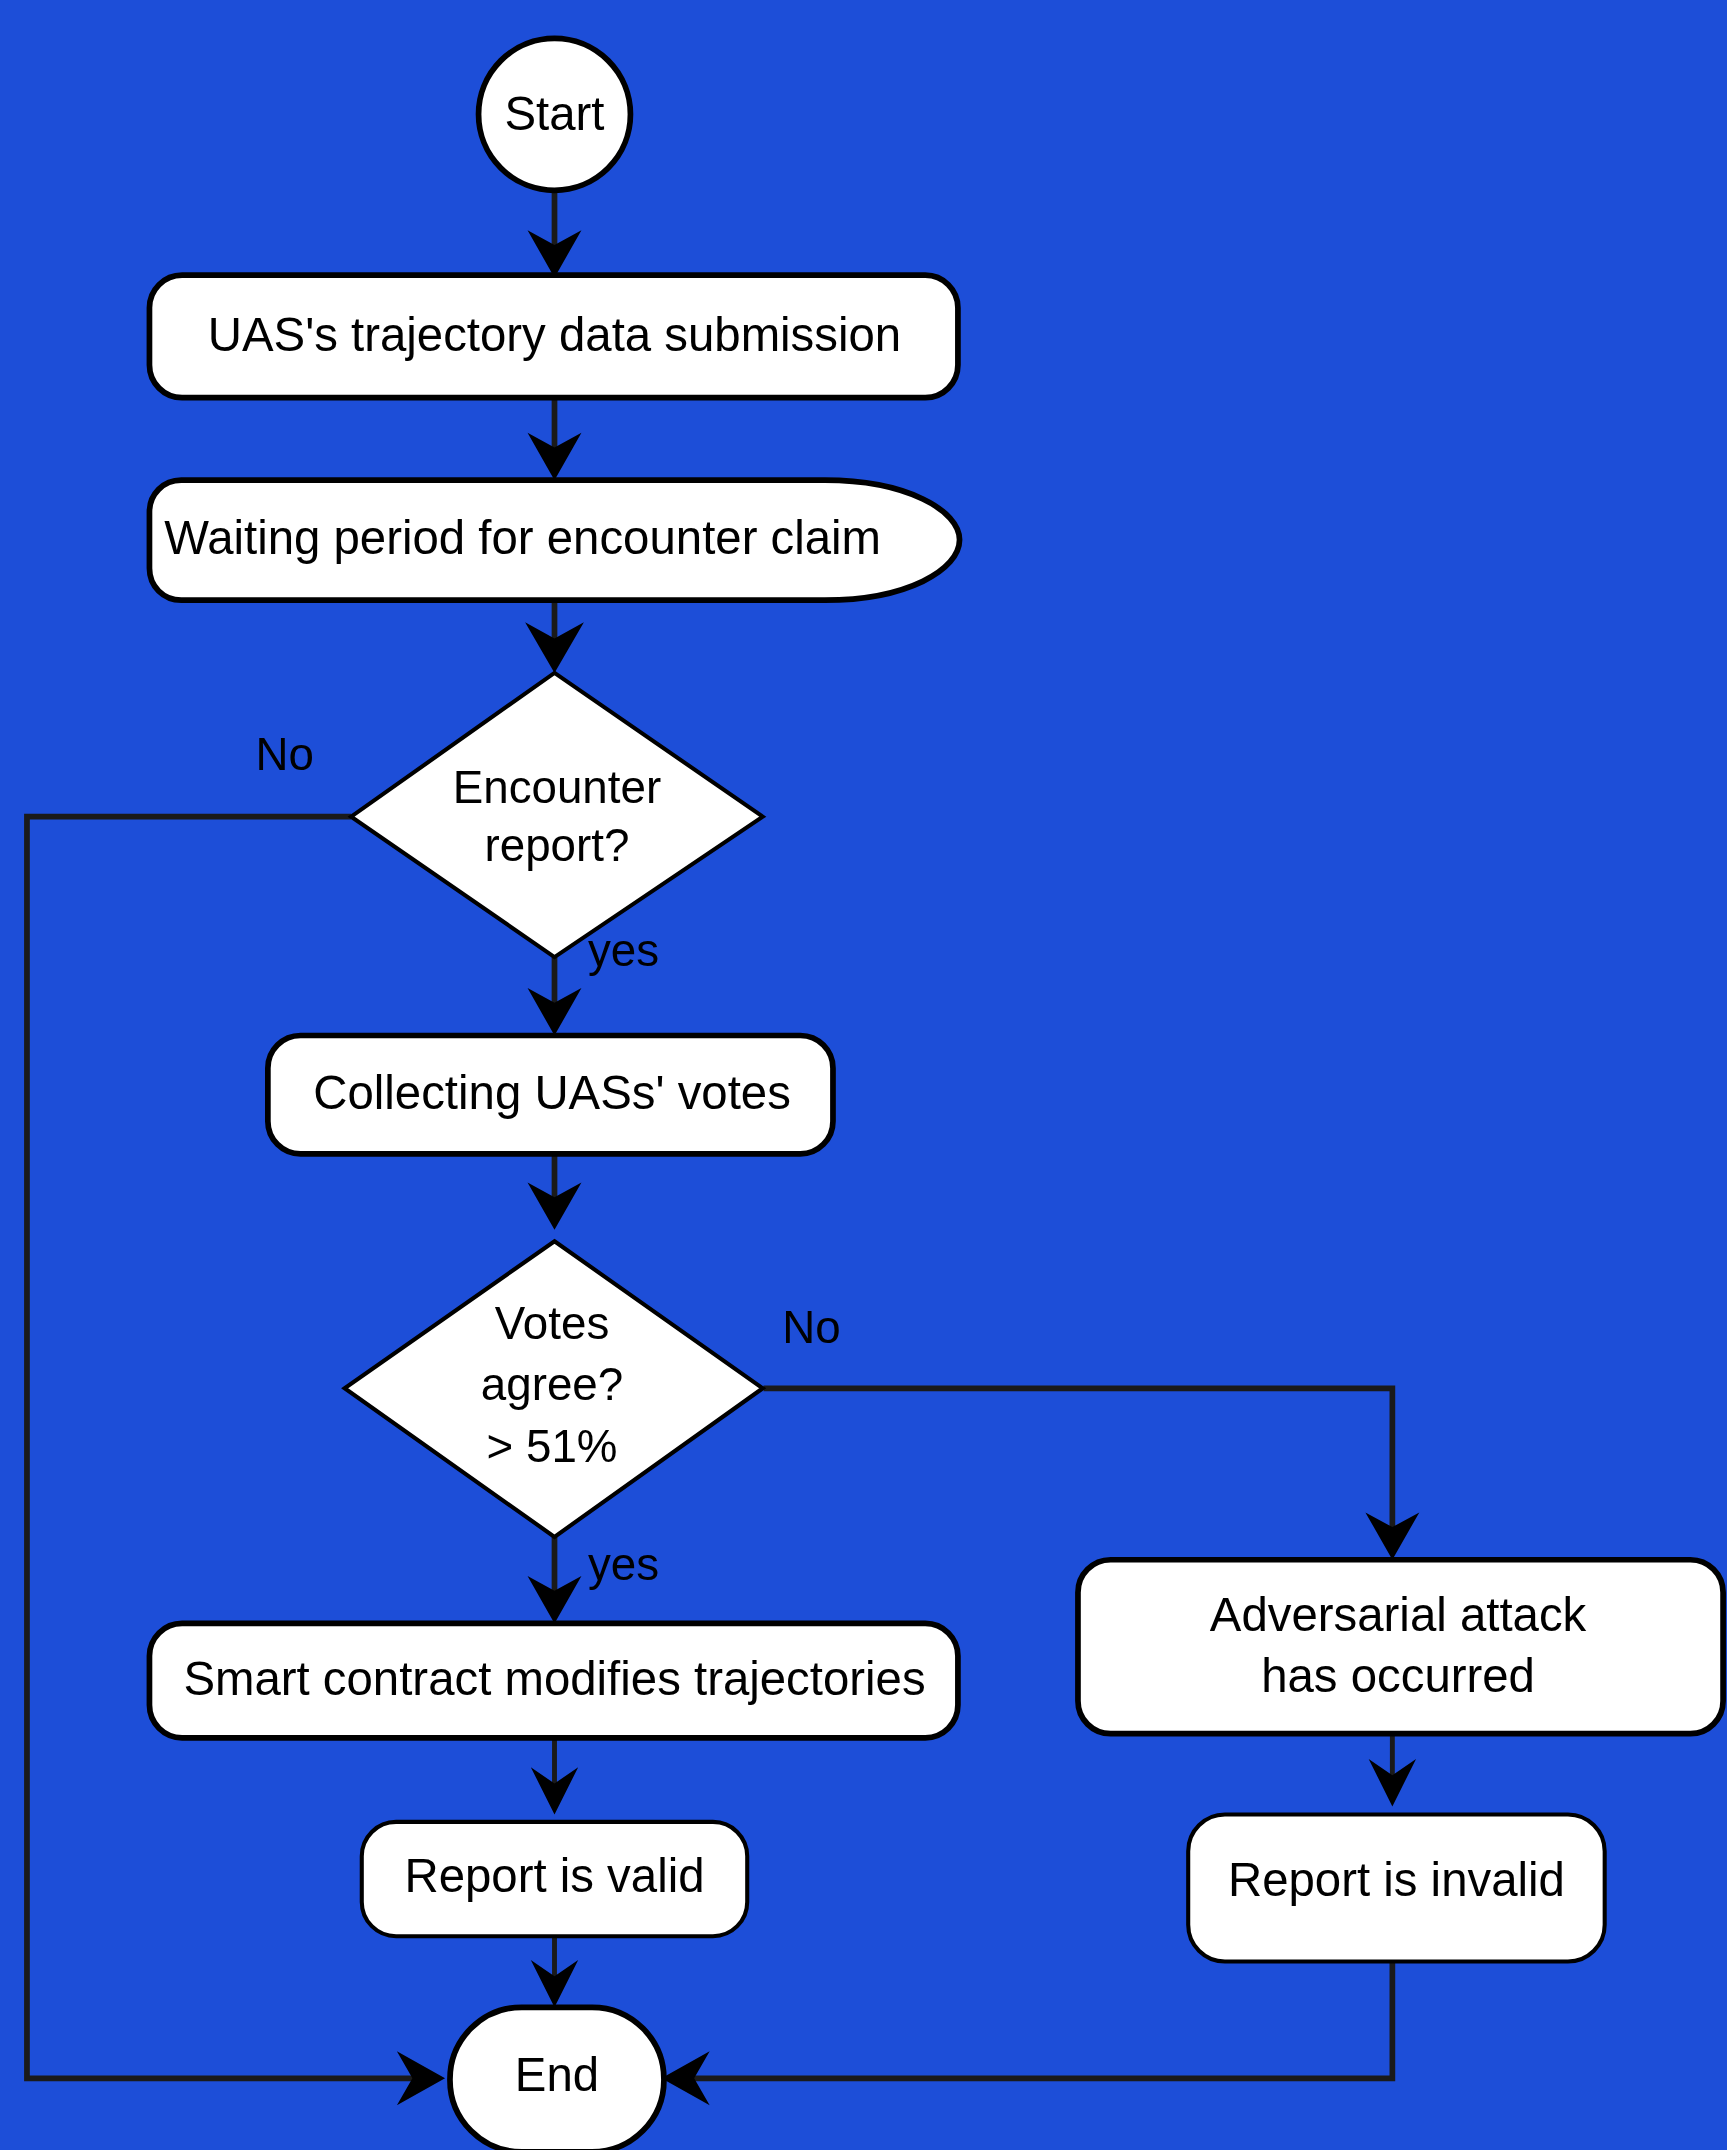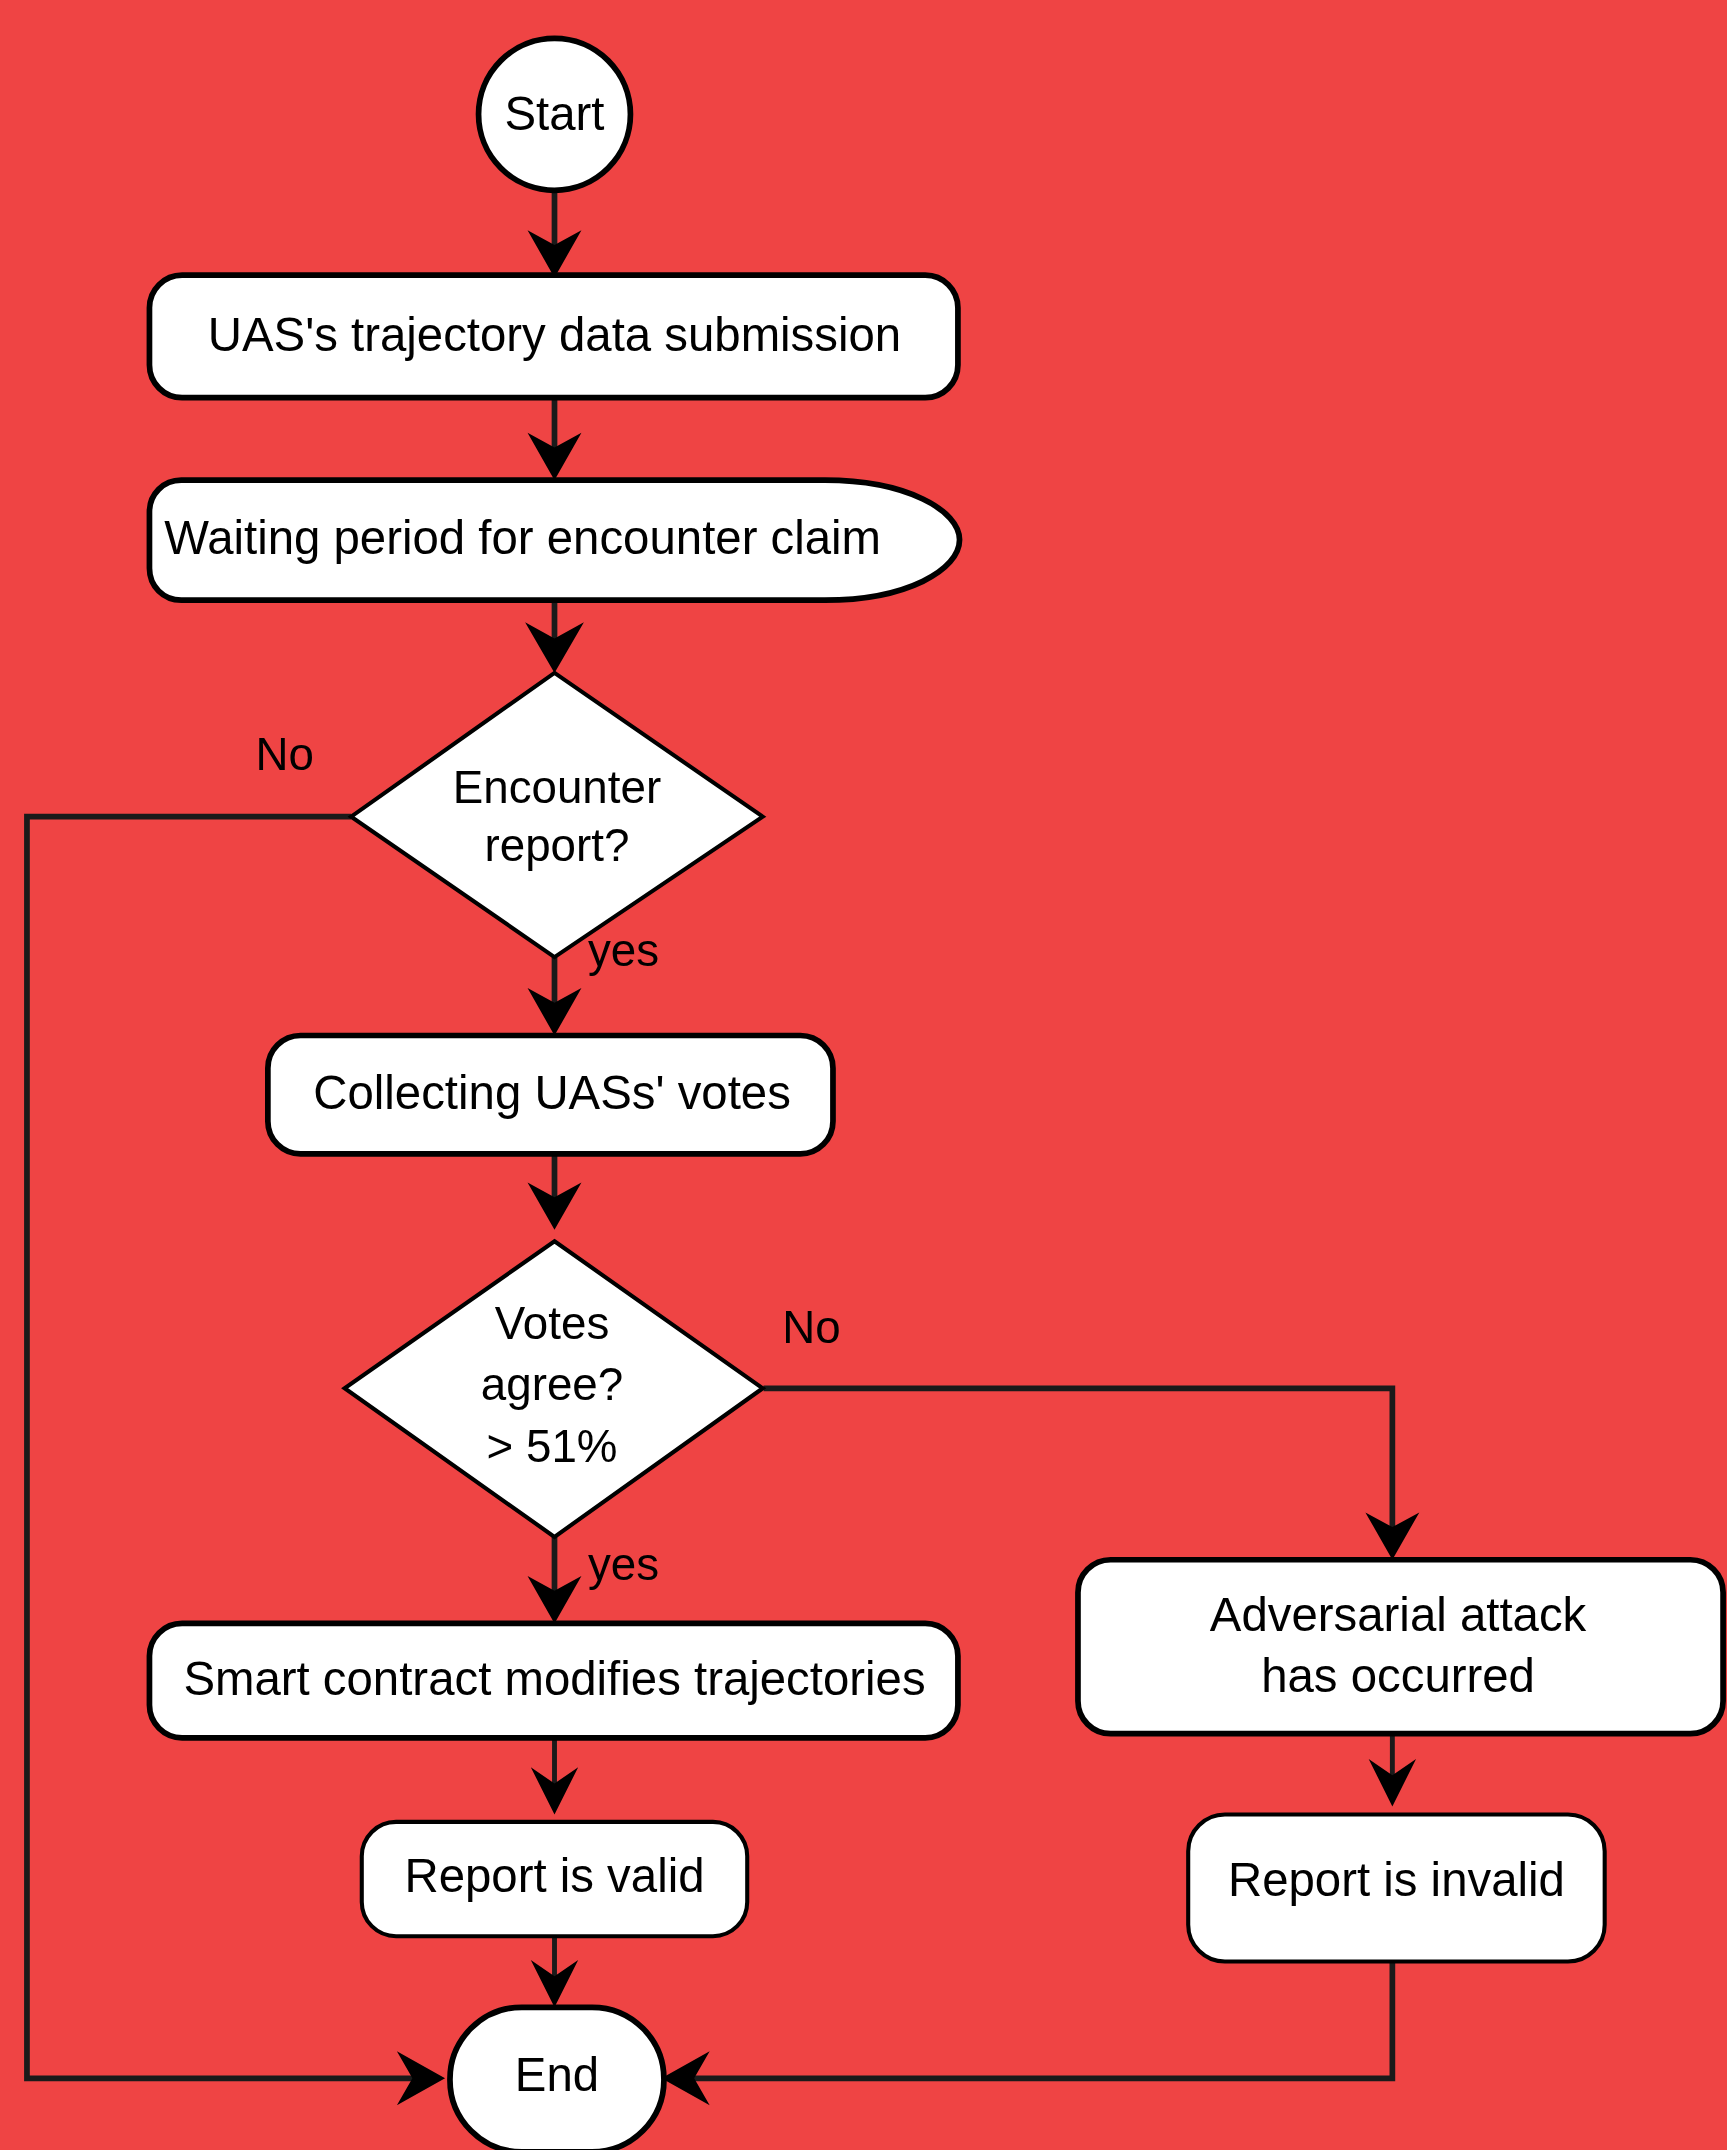--- a/index.html
+++ b/index.html
@@ -10,21 +10,21 @@
   body {
     width: 1728px;
     height: 2151px;
     font-family: "Liberation Sans", sans-serif;
     overflow: hidden;
   }
   #flowchart-root {
     position: relative;
     width: 1728px;
     height: 2151px;
-    background: #ef4444;
+    background: #1d4ed8;
   }
   svg#flow-svg {
     display: block;
     width: 1728px;
     height: 2151px;
   }
   .node-shape {
     fill: #ffffff;
     stroke: #000000;
     stroke-width: 7;

